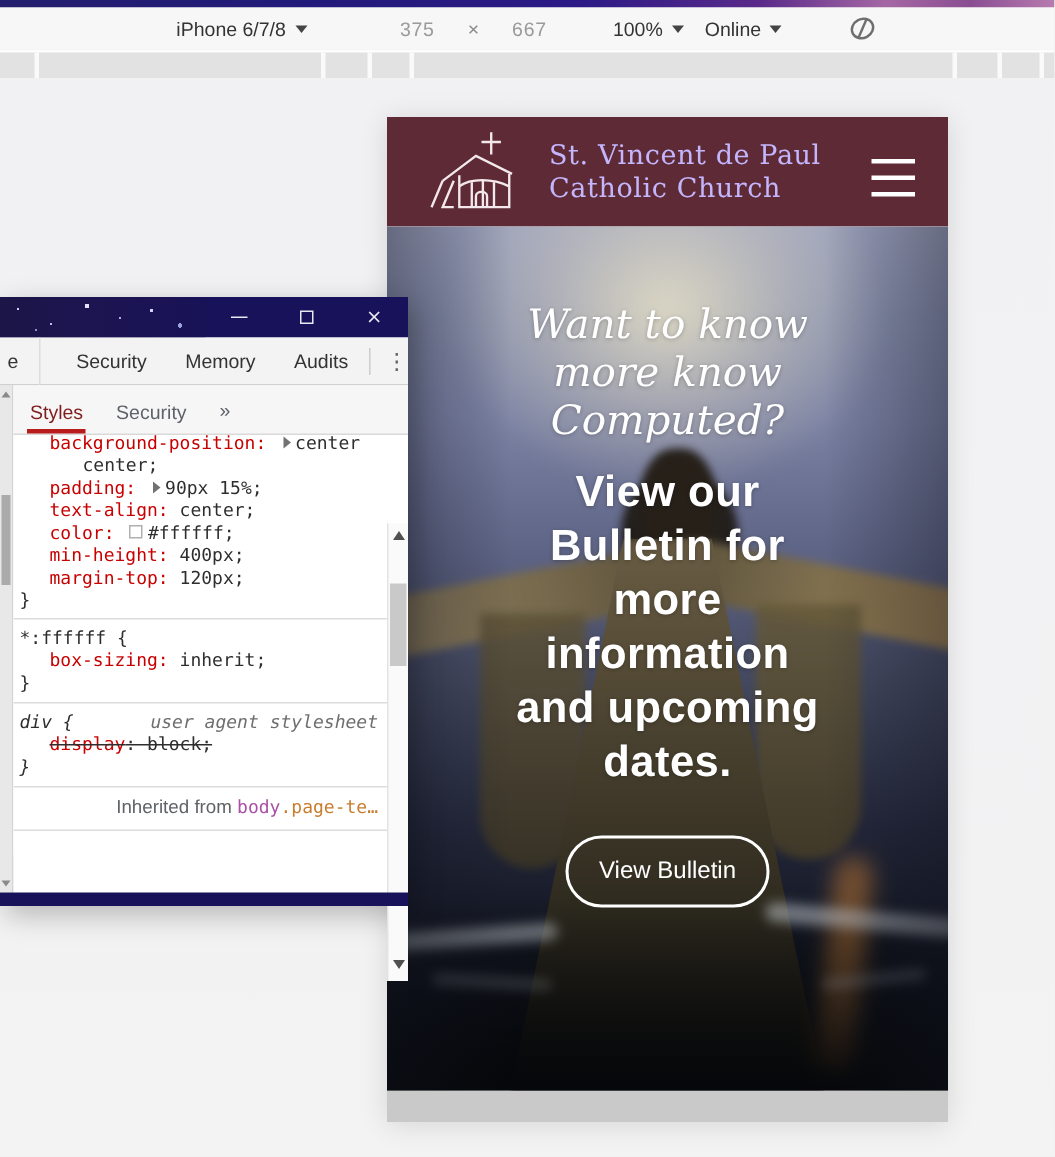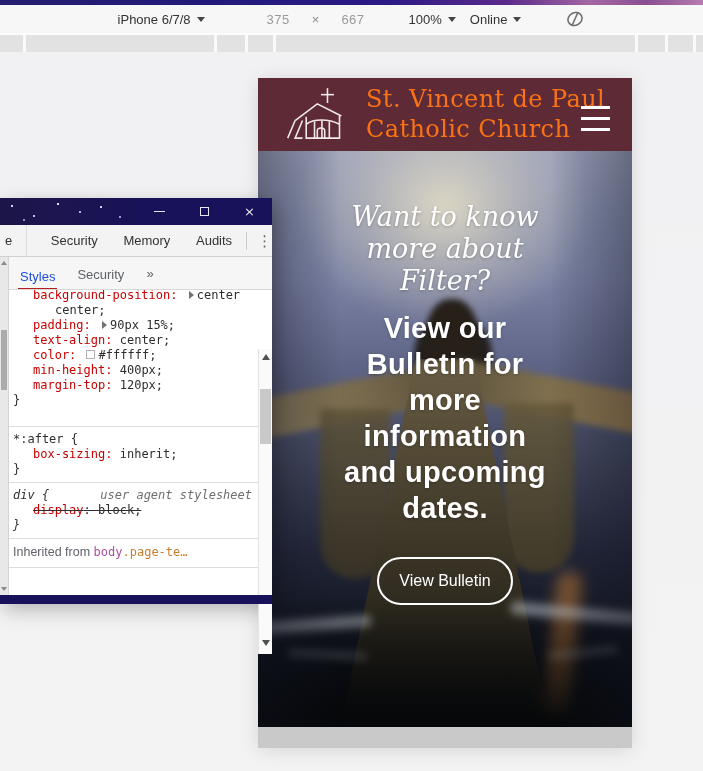--- a/index.html
+++ b/index.html
@@ -26,22 +26,22 @@
 
   .canvas { position:absolute; left:0; top:52px; width:703px; height:719px;
     background:linear-gradient(180deg,#f1f1f3 0%,#f3f3f4 100%); }
 
   
   .phone { position:absolute; left:258px; top:78px; width:374px; height:670px;
     background:#fff; z-index:10; box-shadow:0 2px 18px rgba(0,0,0,.12); overflow:hidden; }
   .phone-header { position:relative; width:374px; height:73px; background:#5e2a36;
     display:flex; align-items:center; }
   .church-logo { margin-left:26px; flex:0 0 auto; }
-  .church-name { margin-left:8px; color:#f97316; font-family:"DejaVu Serif", serif;
-    font-size:24px; line-height:1.22; letter-spacing:.4px; }
+  .church-name { margin-left:8px; color:#c4b5fd; font-family:"DejaVu Serif", serif;
+    font-size:18px; line-height:1.22; letter-spacing:.4px; }
   .hamburger { position:absolute; right:22px; top:28px; width:29px; }
   .hamburger span { display:block; width:29px; height:2.5px; background:#fff; margin-bottom:8.5px; }
   .hamburger span:last-child { margin-bottom:0; }
 
   .hero { position:relative; width:374px; height:576px; overflow:hidden;
     background:linear-gradient(180deg,#9aa0bb 0px,#8890ae 60px,#7a81a3 130px,#5d6384 220px,#41465c 310px,#23273a 400px,#11151f 480px,#0a0d13 576px); }
   .hero-art { position:absolute; inset:0; }
   .glow { position:absolute; left:50%; top:-30px; width:300px; height:210px; transform:translateX(-50%);
     background:radial-gradient(ellipse at 50% 40%, rgba(233,226,199,.85) 0%, rgba(225,218,195,.35) 40%, rgba(225,218,195,0) 70%); filter:blur(6px); }
   .fig { filter:blur(3px); position:absolute; }
@@ -119,53 +119,53 @@
   .dt-leftscroll .thumb { position:absolute; left:1px; top:73px; width:6px; height:60px; background:#ababab; }
   .tri-up { width:0;height:0;border-left:3px solid transparent;border-right:3px solid transparent;
     border-bottom:4px solid #8a8a8a; position:absolute; left:1px; top:4px; }
   .tri-dn { width:0;height:0;border-left:3px solid transparent;border-right:3px solid transparent;
     border-top:4px solid #8a8a8a; position:absolute; left:1px; bottom:4px; }
 
   .dt-side { position:absolute; left:9px; top:59px; width:263px; height:338px; background:#fff; }
   .subtabs { height:33px; background:#f6f6f6; border-bottom:1px solid #d9d9d9;
     display:flex; align-items:flex-end; padding-left:9px; gap:18px; color:#5f6368; font-size:13px; }
   .subtab { padding:8px 2px 7px; }
-  .subtab.active { color:#1d4ed8; border-bottom:1px solid #b91c1c; padding-bottom:4px; }
+  .subtab.active { color:#7f1d1d; border-bottom:3px solid #b91c1c; padding-bottom:4px; }
   .subtab-more { padding-bottom:8px; color:#5f6368; }
 
   .filter-row { height:25px; background:#f3f3f3; border-bottom:1px solid #e0e0e0;
     display:flex; align-items:center; padding:0 4px; position:relative; }
   .filter-input { width:126px; height:19px; border:1px solid #d9d9d9; background:#fff;
     font-size:12px; padding:0 5px; color:#333; outline:none; font-family:"Liberation Sans",sans-serif; }
   .filter-input::placeholder { color:#9a9a9a; }
   .toggle { color:#444; font-family:"DejaVu Sans Mono",monospace; font-size:12px; margin-left:13px; }
   .add-rule { color:#555; font-size:15px; margin-left:14px; }
   .corner-resize { position:absolute; right:14px; bottom:1px; width:0; height:0;
     border-left:6px solid transparent; border-bottom:6px solid #9a9a9a; }
 
   .styles-content { position:relative; height:280px; overflow:hidden; background:#fff;
     font-family:"DejaVu Sans Mono", monospace; font-size:12px; line-height:15px; color:#2e2e2e;
     width:249px; }
   .sec { padding:5px 6px 5px 4px; border-bottom:1px solid #dcdcdc; }
-  .sec1 { margin-top:-7px; padding-bottom:18px; }
+  .sec1 { margin-top:-7px; padding-bottom:4px; }
   .prop { padding-left:20px; white-space:pre; }
   .wrapline { padding-left:42px; white-space:pre; }
   .pname { color:#c80000; }
   .pval { color:#2e2e2e; }
   .exp-arrow { display:inline-block; width:0; height:0; border-top:4px solid transparent;
     border-bottom:4px solid transparent; border-left:5px solid #727272; margin:0 3px 0 4px; }
   .swatch { display:inline-block; width:9px; height:9px; background:#ffffff; border:1px solid #b0b0b0;
     margin:0 4px 0 2px; }
   .sel-row { display:flex; justify-content:space-between; }
   .src-link { color:#707070; text-decoration:underline; }
   .ua { font-style:italic; color:#6e6e6e; }
   .sel-it { font-style:italic; }
   .strike { text-decoration:line-through; }
   .inherited-row { font-family:"Liberation Sans",sans-serif; font-size:12.5px; color:#5f6368;
-    padding:6px 6px 7px 4px; border-bottom:1px solid #dcdcdc; }
+    padding:6px 6px 7px 4px; border-bottom:1px solid #dcdcdc;text-align:right; }
   .mono { font-family:"DejaVu Sans Mono",monospace; font-size:12px; }
   .el-purple { color:#a94fa4; }
   .cls-orange { color:#c87d2e; }
 
   .dt-scrollbar { position:absolute; right:0; top:92px; width:14px; height:305px;
     background:#fafafa; border-left:1px solid #e3e3e3; }
   .sb-up { position:absolute; left:3px; top:5px; width:0; height:0;
     border-left:4px solid transparent; border-right:4px solid transparent; border-bottom:6px solid #505050; }
   .sb-dn { position:absolute; left:3px; bottom:8px; width:0; height:0;
     border-left:4px solid transparent; border-right:4px solid transparent; border-top:6px solid #505050; }
@@ -261,22 +261,22 @@
         <div class="foam foam1"></div>
         <div class="foam foam2"></div>
         <div class="foam foam3"></div>
         <div class="foam foam4"></div>
         <div class="water-dark"></div>
         <div class="vignette"></div>
       </div>
       <div class="hero-content">
         <div class="hero-heading">
           <span>Want to know</span>
-          <span>more about</span>
-          <span>Filter?</span>
+          <span>more know</span>
+          <span>Computed?</span>
         </div>
         <div class="hero-sub">
           <span>View our</span>
           <span>Bulletin for</span>
           <span>more</span>
           <span>information</span>
           <span>and upcoming</span>
           <span>dates.</span>
         </div>
         <button class="hero-btn">View Bulletin</button>
@@ -336,21 +336,21 @@
           <div class="wrapline pval">center;</div>
           <div class="prop"><span class="pname">padding:</span> <span class="exp-arrow"></span><span class="pval">90px 15%;</span></div>
           <div class="prop"><span class="pname">text-align:</span> <span class="pval">center;</span></div>
           <div class="prop"><span class="pname">color:</span> <span class="swatch"></span><span class="pval">#ffffff;</span></div>
           <div class="prop"><span class="pname">min-height:</span> <span class="pval">400px;</span></div>
           <div class="prop"><span class="pname">margin-top:</span> <span class="pval">120px;</span></div>
           <div>}</div>
         </div>
 
         <div class="sec">
-          <div>*:after {</div>
+          <div>*:ffffff {</div>
           <div class="prop"><span class="pname">box-sizing:</span> <span class="pval">inherit;</span></div>
           <div>}</div>
         </div>
 
         <div class="sec">
           <div class="sel-row">
             <span class="sel-it">div {</span>
             <span class="ua">user agent stylesheet</span>
           </div>
           <div class="prop strike"><span class="pname">display</span><span class="pval">: </span><span class="pval">block;</span></div>

